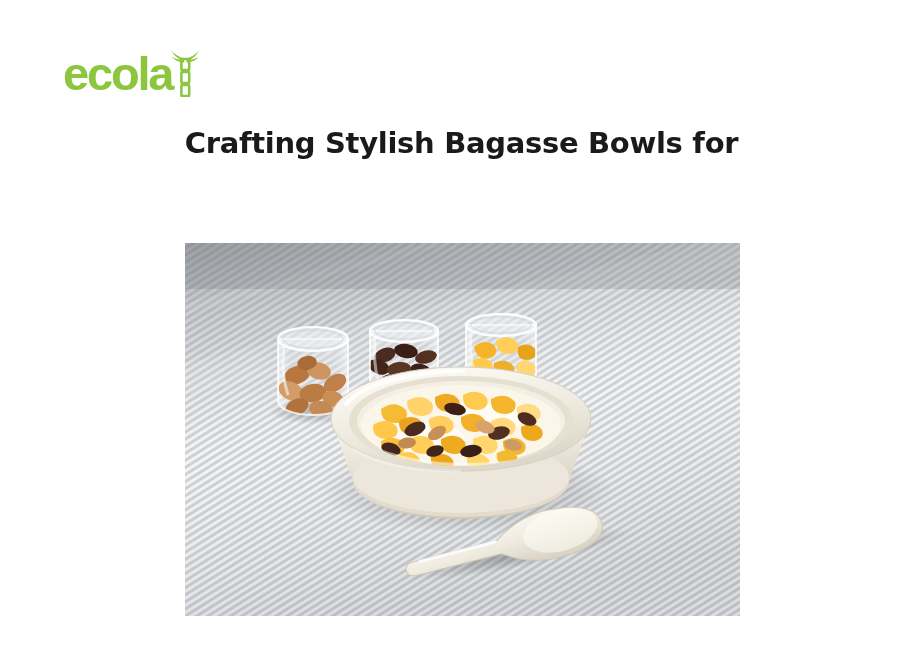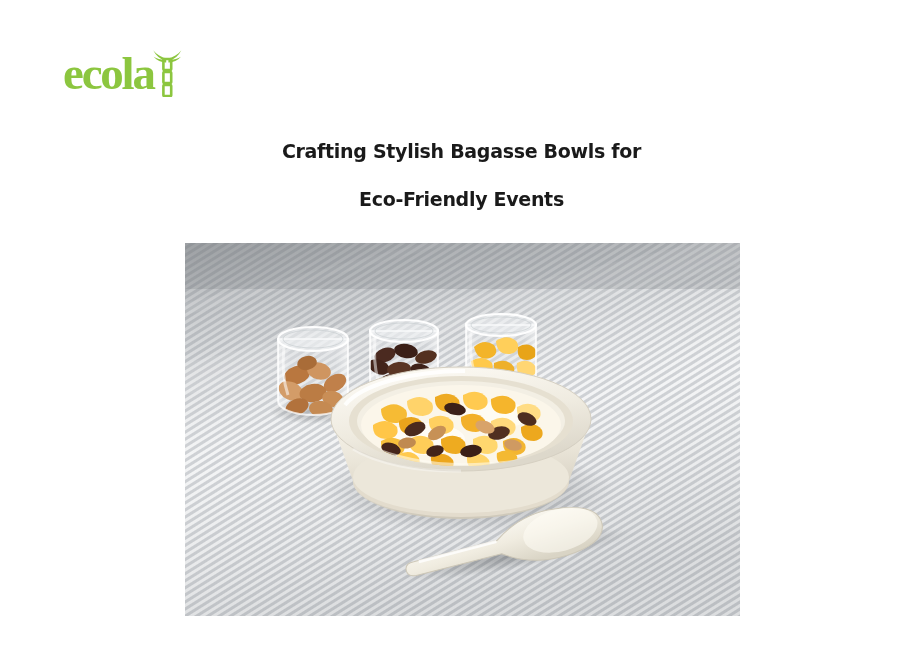--- a/index.html
+++ b/index.html
@@ -18,21 +18,21 @@
   
   .logo {
     position: absolute;
     left: 63px;
     top: 44px;
     height: 54px;
     display: flex;
     align-items: center;
   }
   .logo-wordmark {
-    font-family: Liberation Serif, serif;
+    font-family: Liberation Sans, sans-serif;
     font-weight: bold;
     font-size: 47px;
     letter-spacing: -2.2px;
     line-height: 1;
     color: #8CC63F;
     display: flex;
     align-items: flex-end;
   }
   .logo-part {
     display: block;
@@ -54,25 +54,25 @@
   .title-block {
     position: absolute;
     left: 0;
     right: 0;
     top: 123px;
     text-align: center;
   }
   .title-line {
     font-family: "DejaVu Sans", sans-serif;
     font-weight: bold;
-    font-size: 19px;
+    font-size: 29px;
     line-height: 40px;
     color: #1a1a1a;
     letter-spacing: -0.3px;
-    margin: 8px;
+    margin: 0;
     padding: 0;
   }
 
   
   .photo {
     position: absolute;
     left: 185px;
     top: 243px;
     width: 555px;
     height: 373px;
@@ -101,21 +101,20 @@
         <rect x="11.4" y="14.0" width="7.8" height="11.0" rx="0.8" fill="none" stroke="#8CC63F" stroke-width="2.6"></rect>
         <rect x="11.4" y="27.0" width="7.8" height="11.0" rx="0.8" fill="none" stroke="#8CC63F" stroke-width="2.6"></rect>
         <rect x="11.4" y="40.0" width="7.8" height="11.0" rx="0.8" fill="none" stroke="#8CC63F" stroke-width="2.6"></rect>
       </svg>
     </span>
   </div>
 </div>
 
 <div class="title-block">
   <div class="title-line">Crafting Stylish Bagasse Bowls for</div>
-  <div class="title-line">Eco-Friendly Events</div>
 </div>
 
 <div class="photo">
   <svg width="555" height="373" viewBox="0 0 555 373" xmlns="http://www.w3.org/2000/svg">
     <defs>
 
       <pattern id="weave" width="6" height="6" patternUnits="userSpaceOnUse" patternTransform="rotate(-32)">
         <rect width="6" height="6" fill="#c9ccd0"></rect>
         <rect width="6" height="3" fill="#f2f3f4"></rect>
       </pattern>

